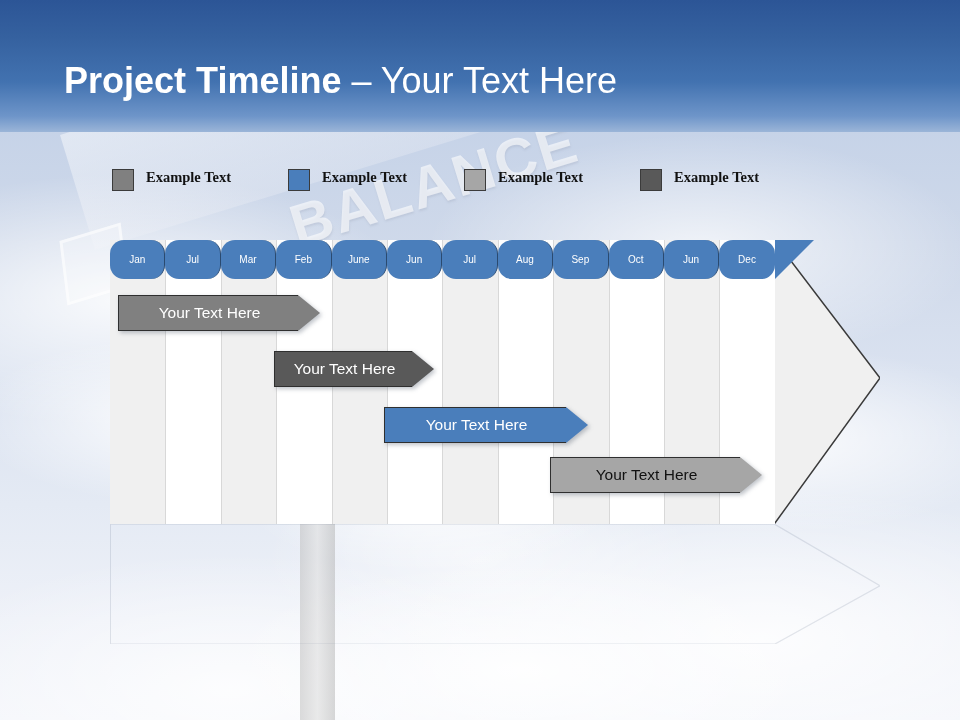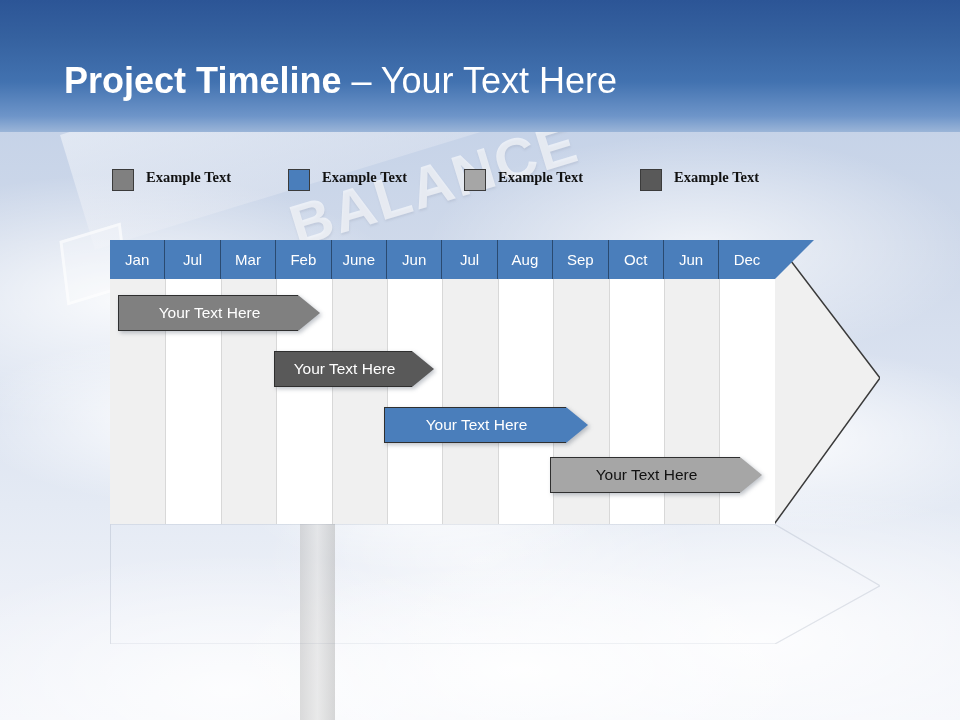--- a/index.html
+++ b/index.html
@@ -169,24 +169,25 @@
     width: 665px; height: 39px;
     display: flex;
   }
   .month-cell {
     width: 55.4px;
     height: 39px;
     flex: none;
     background: #4a7ebb;
     border-right: 1px solid #2a4a70;
     color: #ffffff;
-    font-size: 15px;
+    font-size: 10px;
     display: flex;
     align-items: center;
     justify-content: center;
+    border-radius: 14px;
   }
   .month-cell:last-child { border-right: none; }
 
   .head-tail {
     position: absolute;
     left: 665px; top: 0;
     width: 0; height: 0;
     border-top: 39px solid #4a7ebb;
     border-right: 39px solid transparent;
   }

